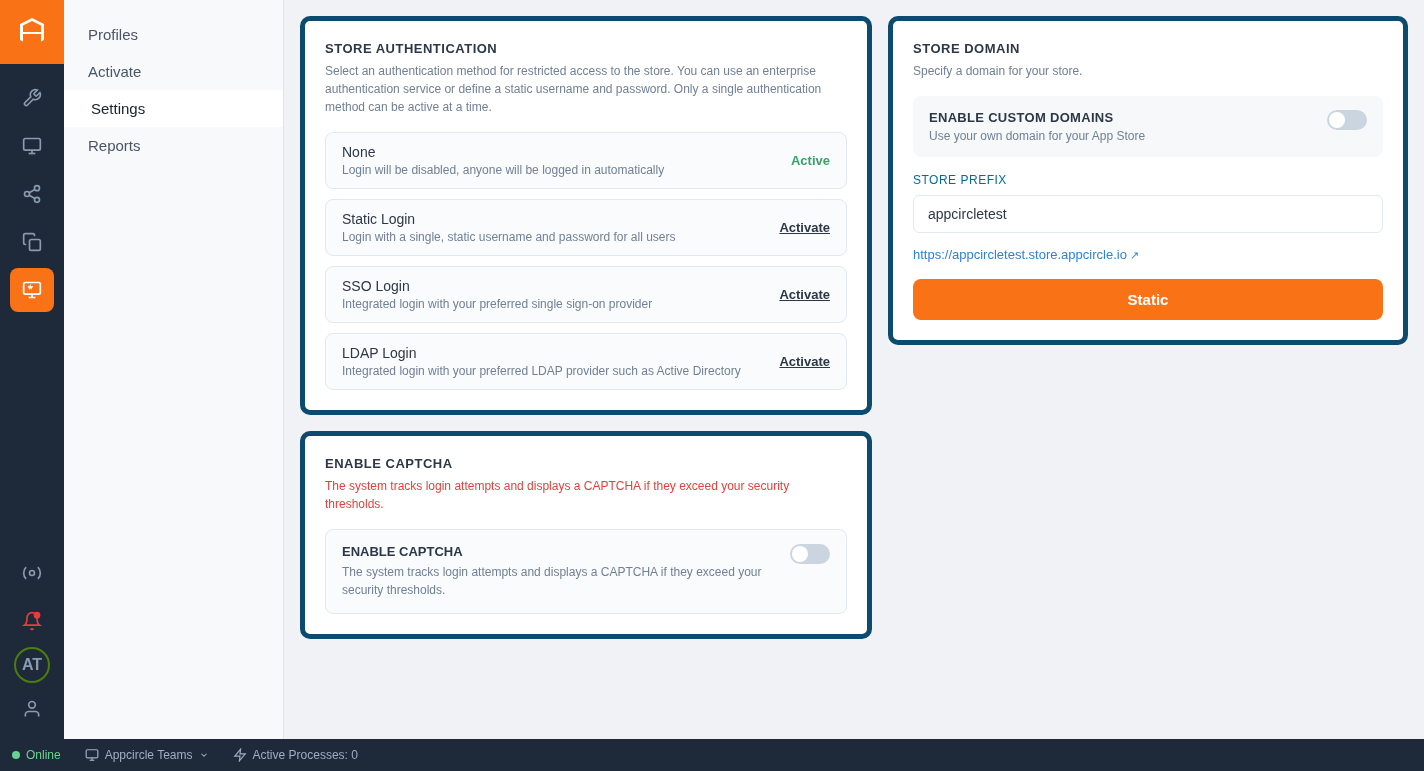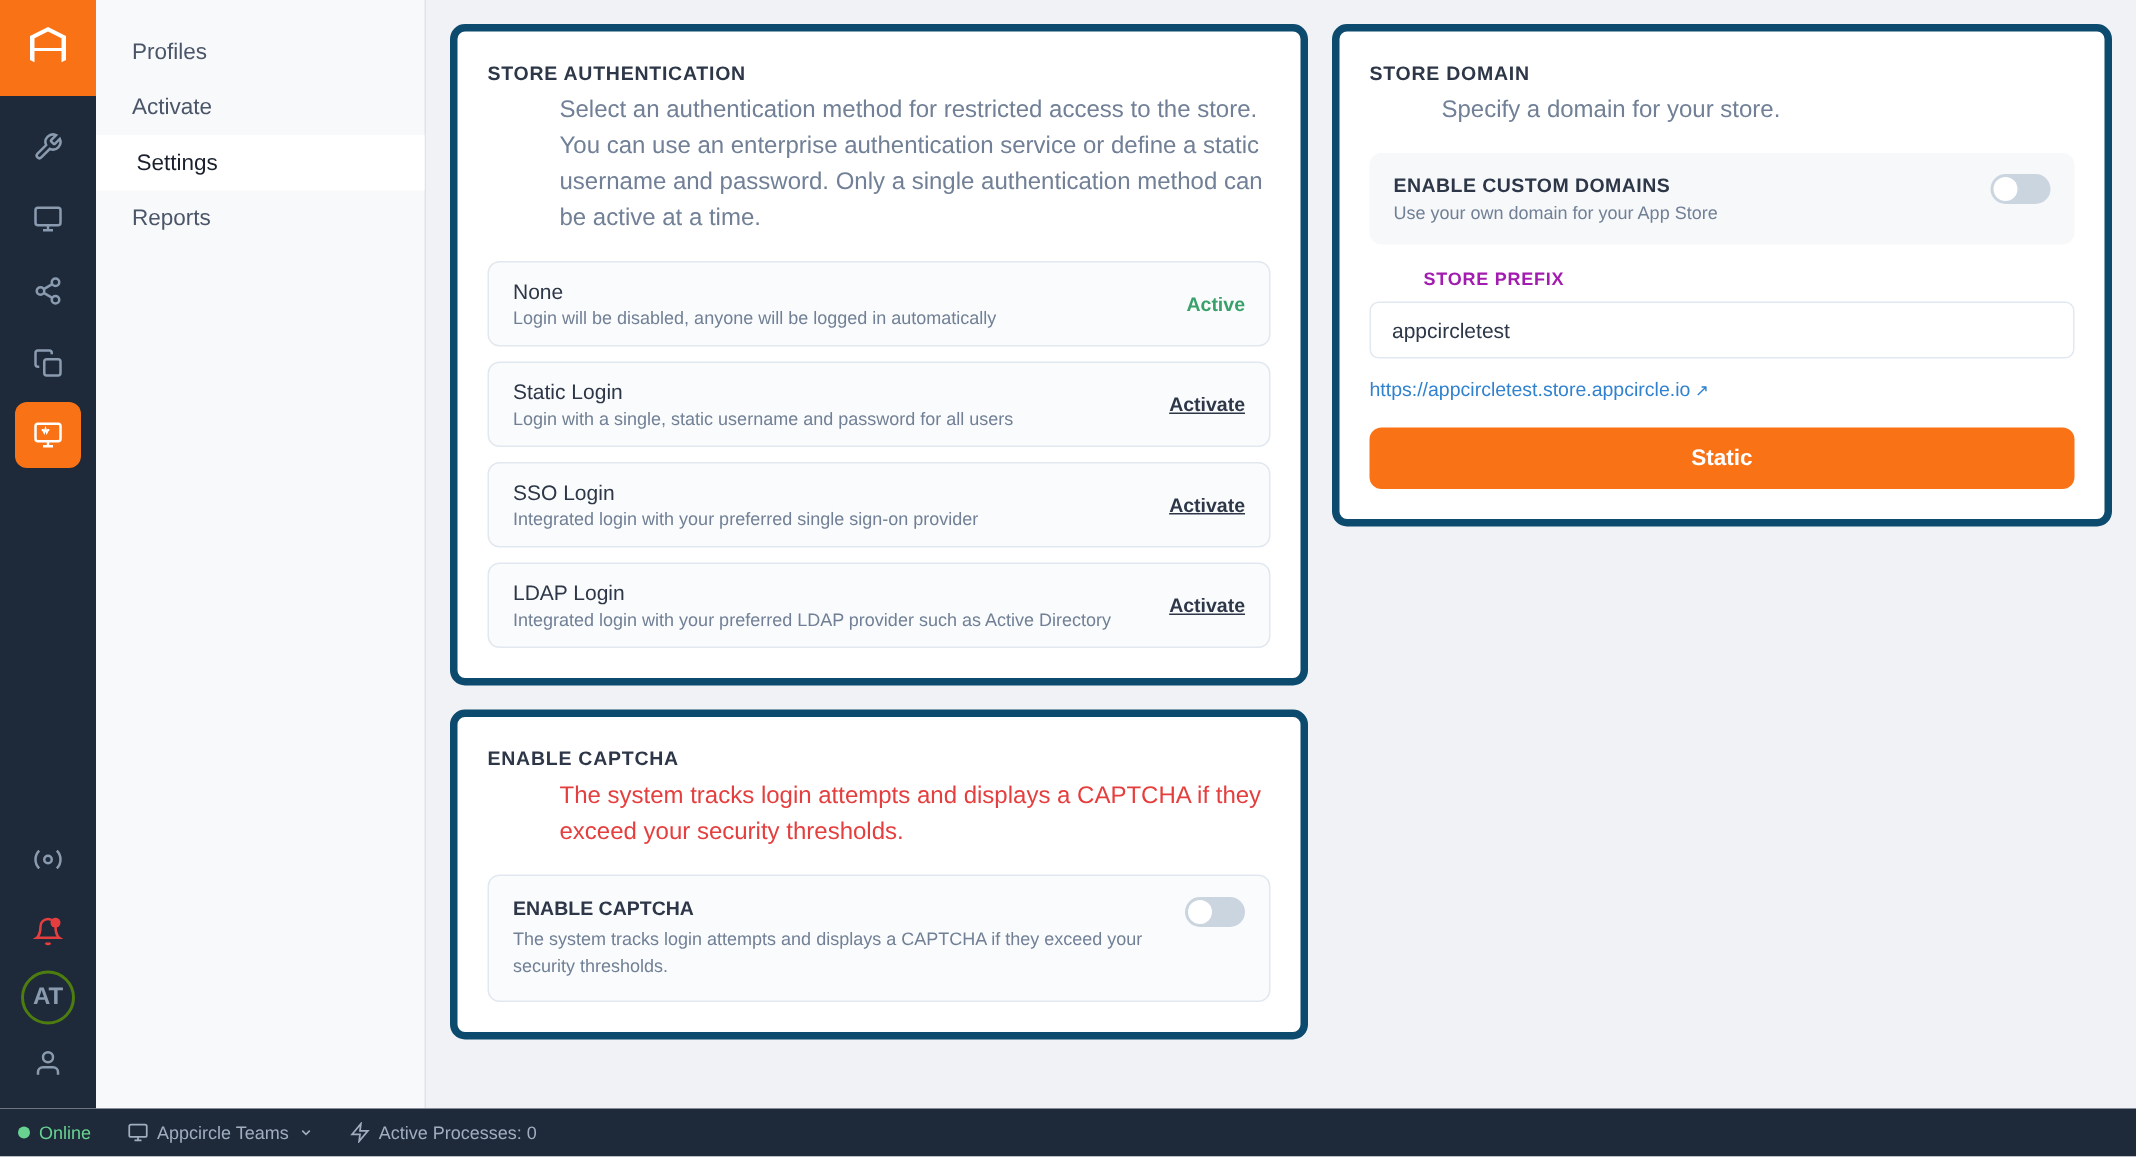--- a/index.html
+++ b/index.html
@@ -115,25 +115,24 @@
 
     .card-title {
       font-size: 13px;
       font-weight: 700;
       color: #2d3748;
       letter-spacing: 0.5px;
       text-transform: uppercase;
       margin-bottom: 6px;
     }
     .card-subtitle {
-      font-size: 16px;
+      font-size: 12px;
       color: #718096;
       line-height: 1.5;
       margin-bottom: 16px;
-      margin-left: 48px;
     }
 
     
     .auth-option {
       border: 1px solid #e2e8f0;
       border-radius: 8px;
       padding: 11px 16px;
       margin-bottom: 10px;
       display: flex;
       align-items: center;
@@ -207,26 +206,25 @@
       text-transform: uppercase;
       margin-bottom: 4px;
     }
     .domain-section-desc {
       font-size: 12px;
       color: #718096;
     }
 
     .store-prefix-label {
       font-size: 12px;
-      font-weight: 700;
-      color: #a21caf;
+      font-weight: 400;
+      color: #0369a1;
       letter-spacing: 0.5px;
       text-transform: uppercase;
       margin-bottom: 8px;
-      margin-left: 36px;
     }
     .store-prefix-input {
       width: 100%;
       padding: 10px 14px;
       border: 1px solid #e2e8f0;
       border-radius: 6px;
       font-size: 14px;
       color: #2d3748;
       background: white;
       margin-bottom: 12px;

